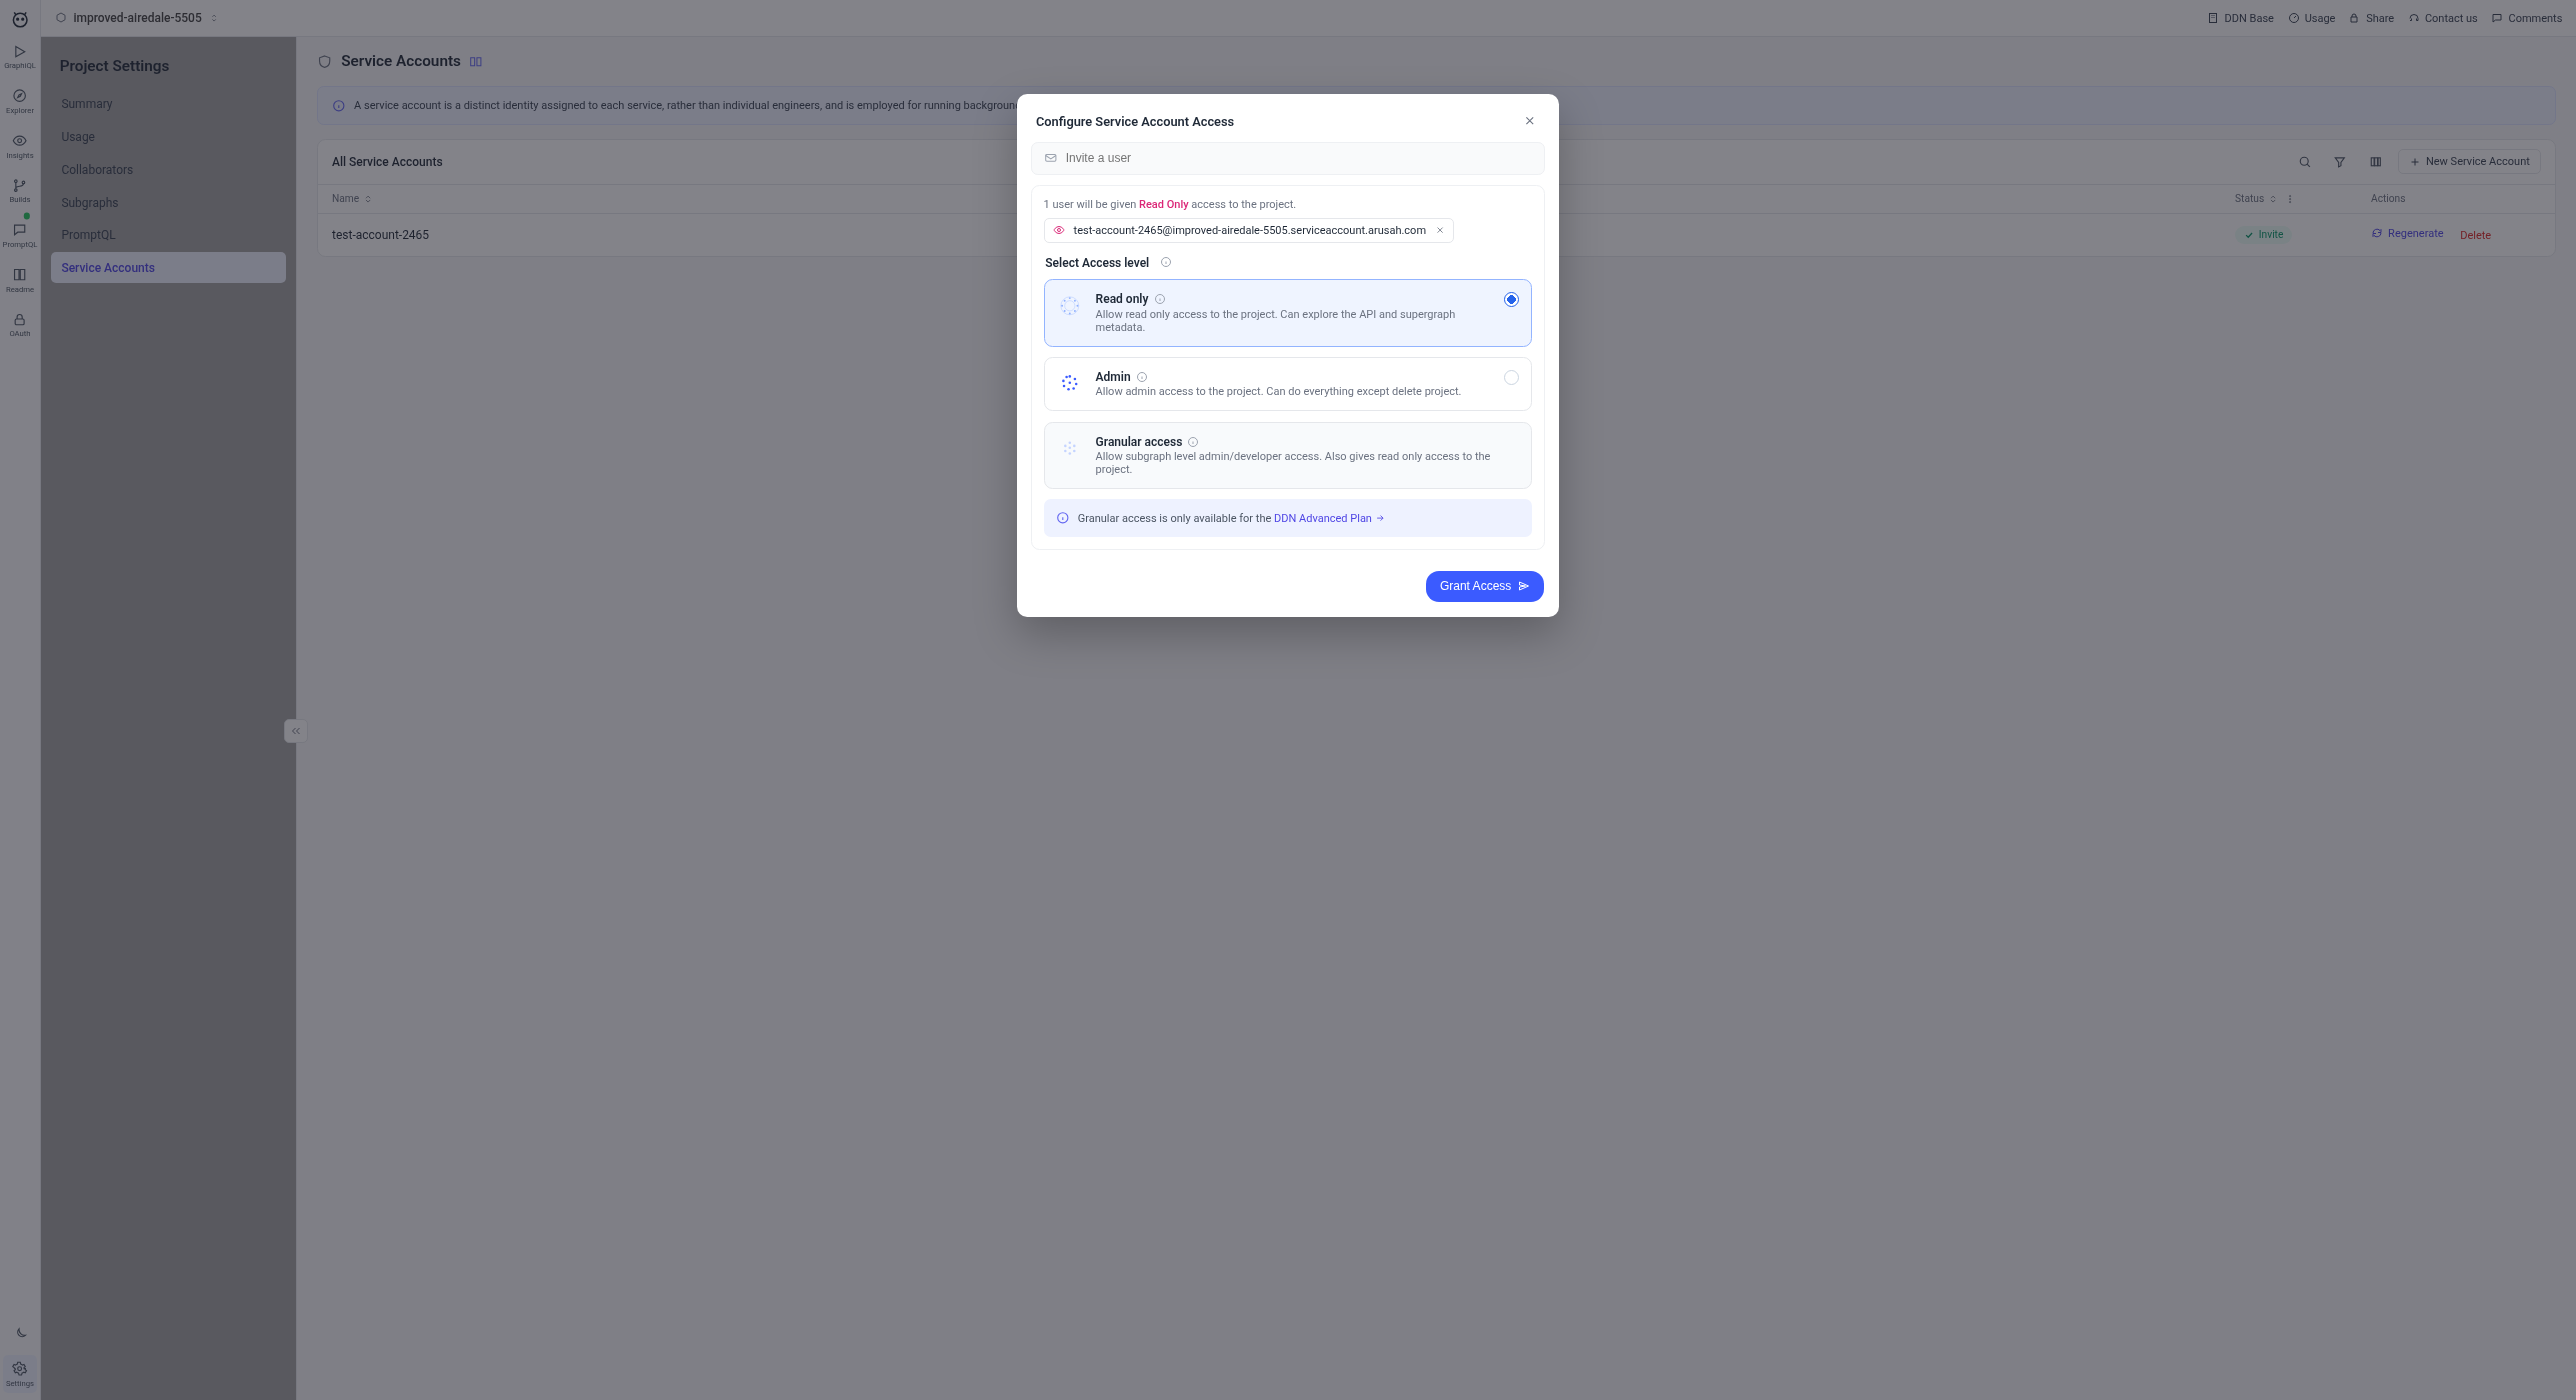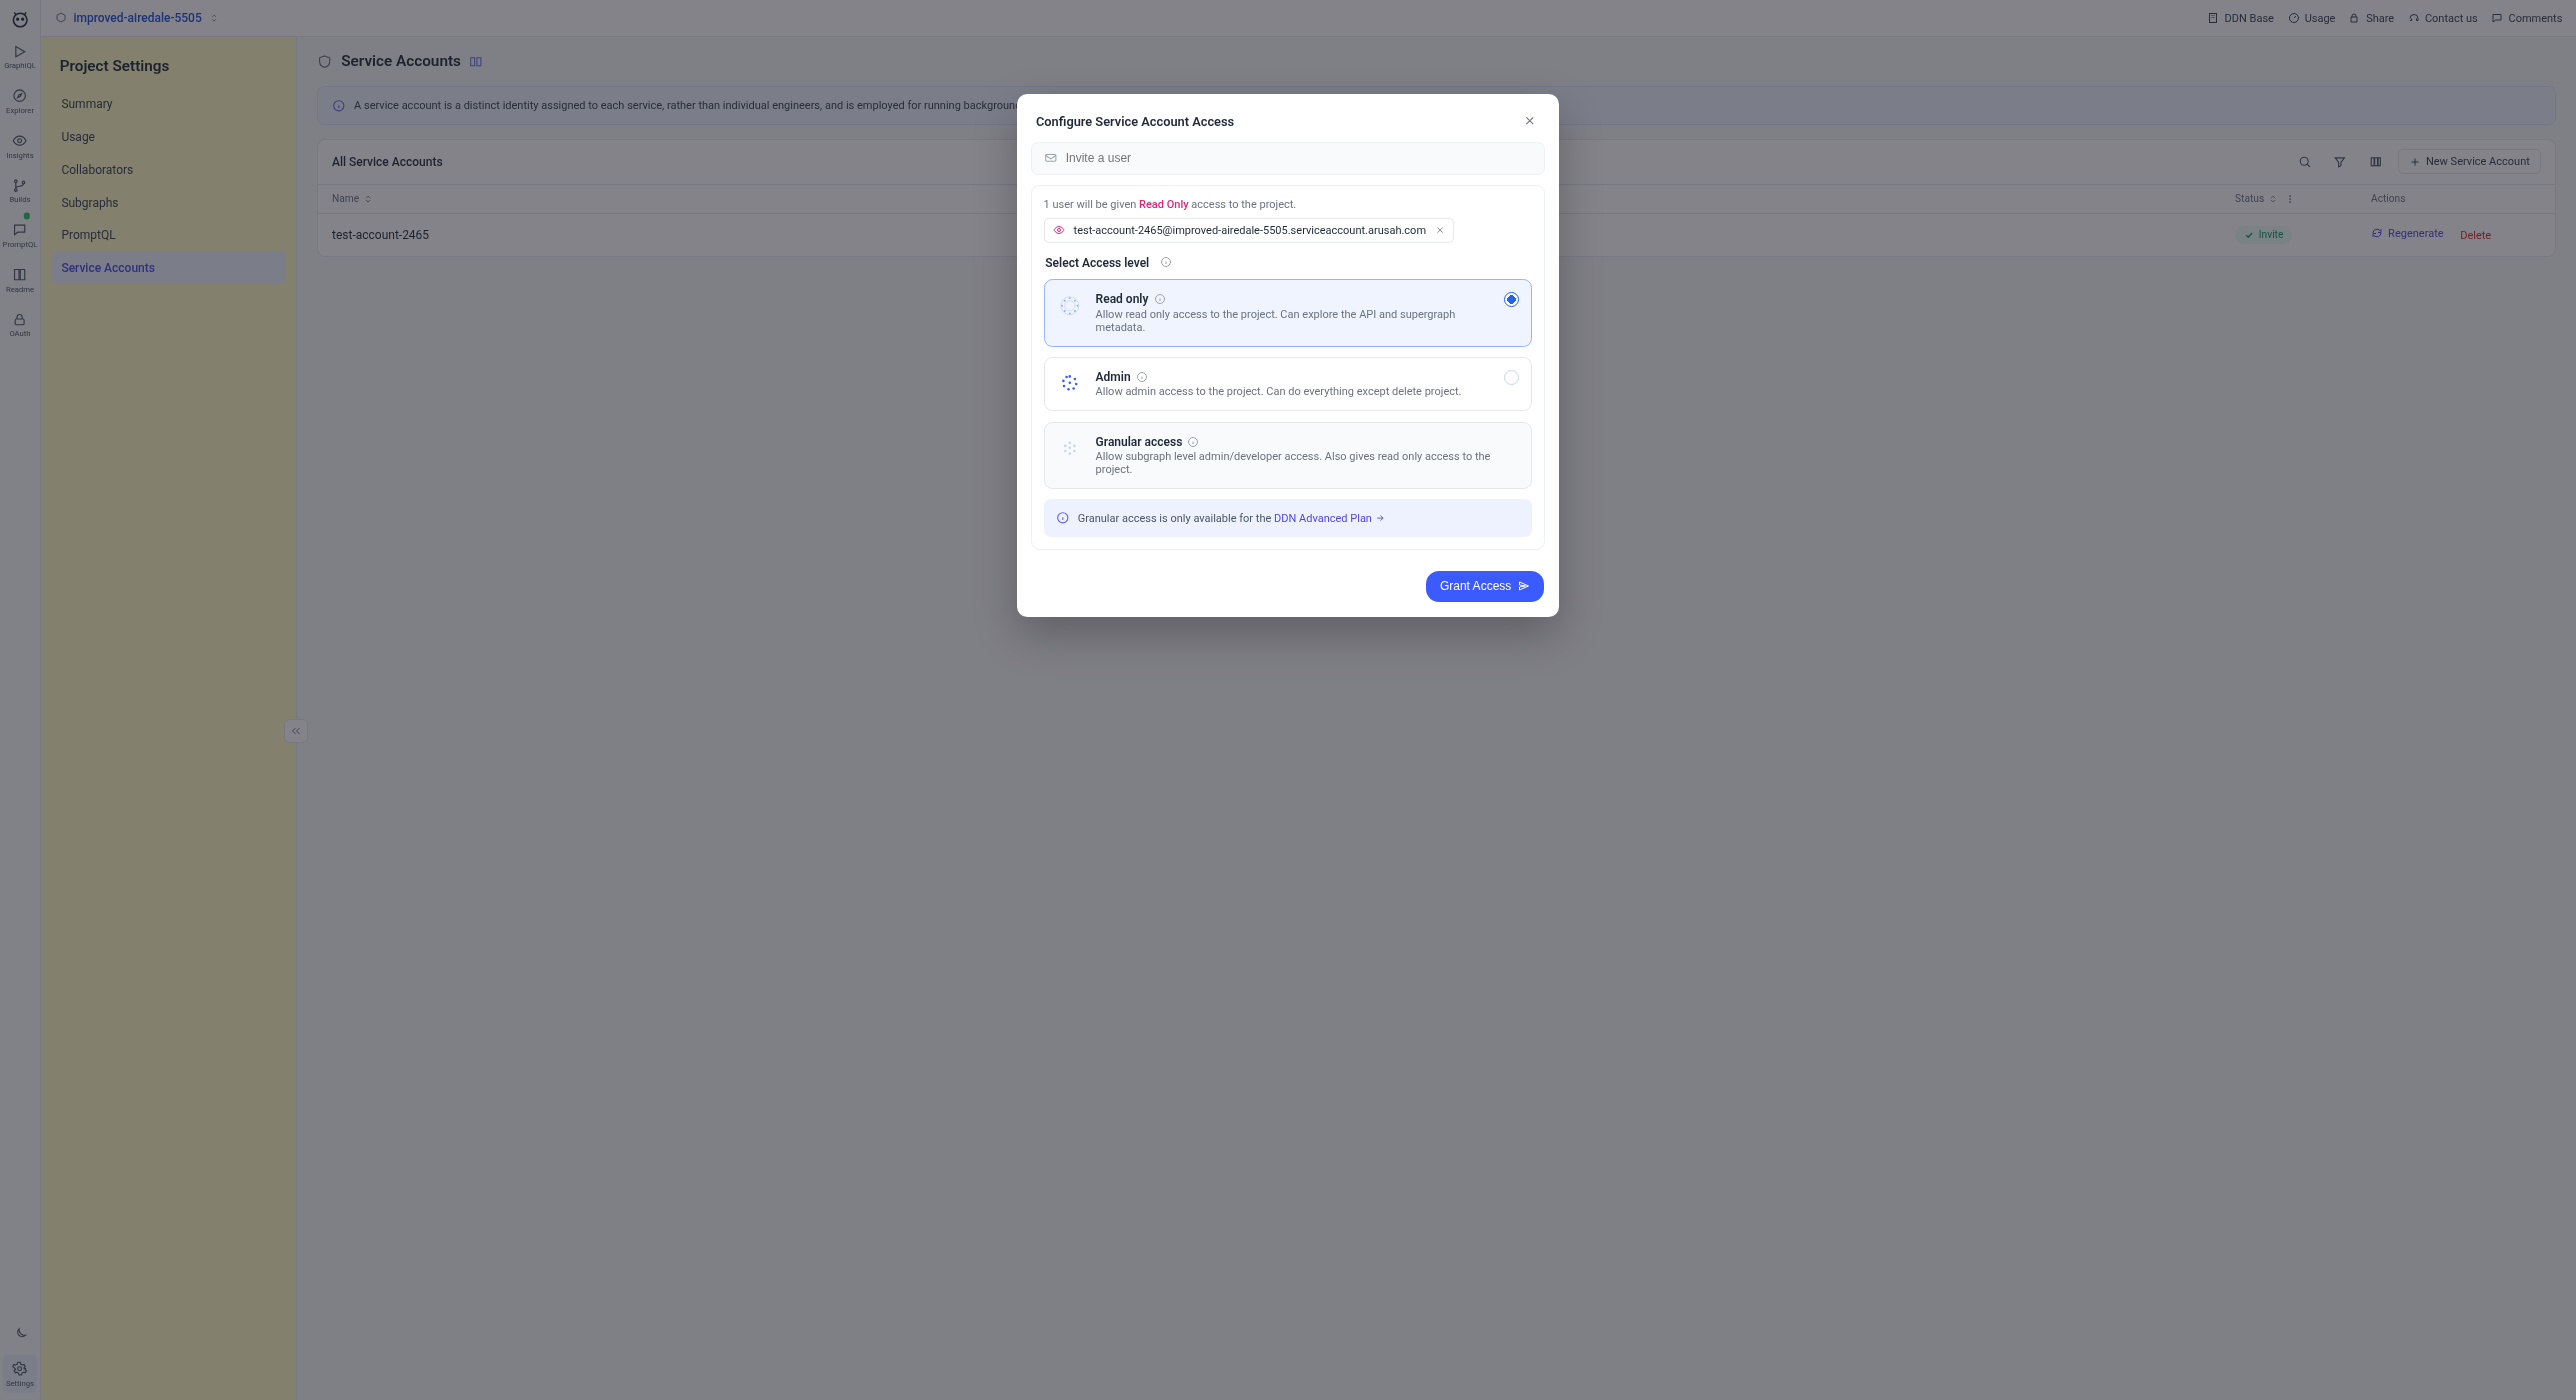--- a/index.html
+++ b/index.html
@@ -11,30 +11,30 @@
 
 .rail { width: 41px; background: #fafbfc; border-right: 0.9px solid #e5e7eb; display: flex; flex-direction: column; align-items: center; padding: 6.8px 0; gap: 6.8px; }
 .rail-logo { width: 24px; height: 24px; display:flex; align-items:center; justify-content:center; color:#1f2937; }
 .rail-item { width: 34px; display: flex; flex-direction: column; align-items: center; gap: 1.7px; padding: 5.1px 0; cursor: pointer; border-radius: 5.1px; color:#4b5563; }
 .rail-item.active { background: #eef2ff; }
 .rail-item .ic { width: 17px; height: 17px; display:flex; align-items:center; justify-content:center; }
 .rail-item .lbl { font-size: 7.7px; color: #4b5563; }
 .rail-spacer { flex: 1; }
 
 
-.sidebar { width: 256px; background: #fef9c3; border-right: 0.9px solid #e5e7eb; padding: 17px 10.2px; position: relative; }
+.sidebar { width: 256px; background: #a3a3a3; border-right: 0.9px solid #e5e7eb; padding: 17px 10.2px; position: relative; }
 .sidebar h1 { font-size: 15.3px; font-weight: 600; padding: 3.4px 8.5px 13.6px; }
 .nav-item { padding: 8.5px 10.2px; border-radius: 5.1px; cursor: pointer; color: #374151; font-size: 12px; margin-bottom: 1.7px; }
 .nav-item.active { background: #eef2ff; color: #4f46e5; font-weight: 500; }
 .collapse-btn { position: absolute; right: -12px; top: 50%; width: 24px; height: 24px; background:#fff; border:0.9px solid #e5e7eb; border-radius: 5.1px; display:flex; align-items:center; justify-content:center; cursor:pointer; }
 
 
 .main { flex: 1; display:flex; flex-direction: column; }
 .topbar { height: 37px; border-bottom: 0.9px solid #e5e7eb; display:flex; align-items:center; padding: 0 13.6px; gap: 13.6px; background:#fff; }
-.topbar .proj { display:flex; align-items:center; gap:6.8px; font-weight:500; color:#1d4ed8; }
+.topbar .proj { display:flex; align-items:center; gap:6.8px; font-weight:500; color:#404040; }
 .topbar .spacer { flex:1; }
 .topbar .tbtn { display:flex; align-items:center; gap:5.1px; color:#374151; cursor:pointer; font-size:11px; }
 
 
 .content { flex:1; padding: 0; background:#f5f6f8; overflow:auto; }
 .page-head { display:flex; align-items:center; gap:8.5px; padding: 15.3px 20.4px; }
 .page-head h2 { font-size: 15.3px; font-weight:600; }
 .page-body { padding: 0 20.4px 20.4px; }
 .info-banner { background:#eef2ff; border:0.9px solid #dbe2ff; border-radius:6.8px; padding: 12px 13.6px; display:flex; gap:8.5px; color:#374151; font-size:11px; margin-bottom:13.6px; }
 .card { background:#fff; border:0.9px solid #e5e7eb; border-radius:8.5px; }

